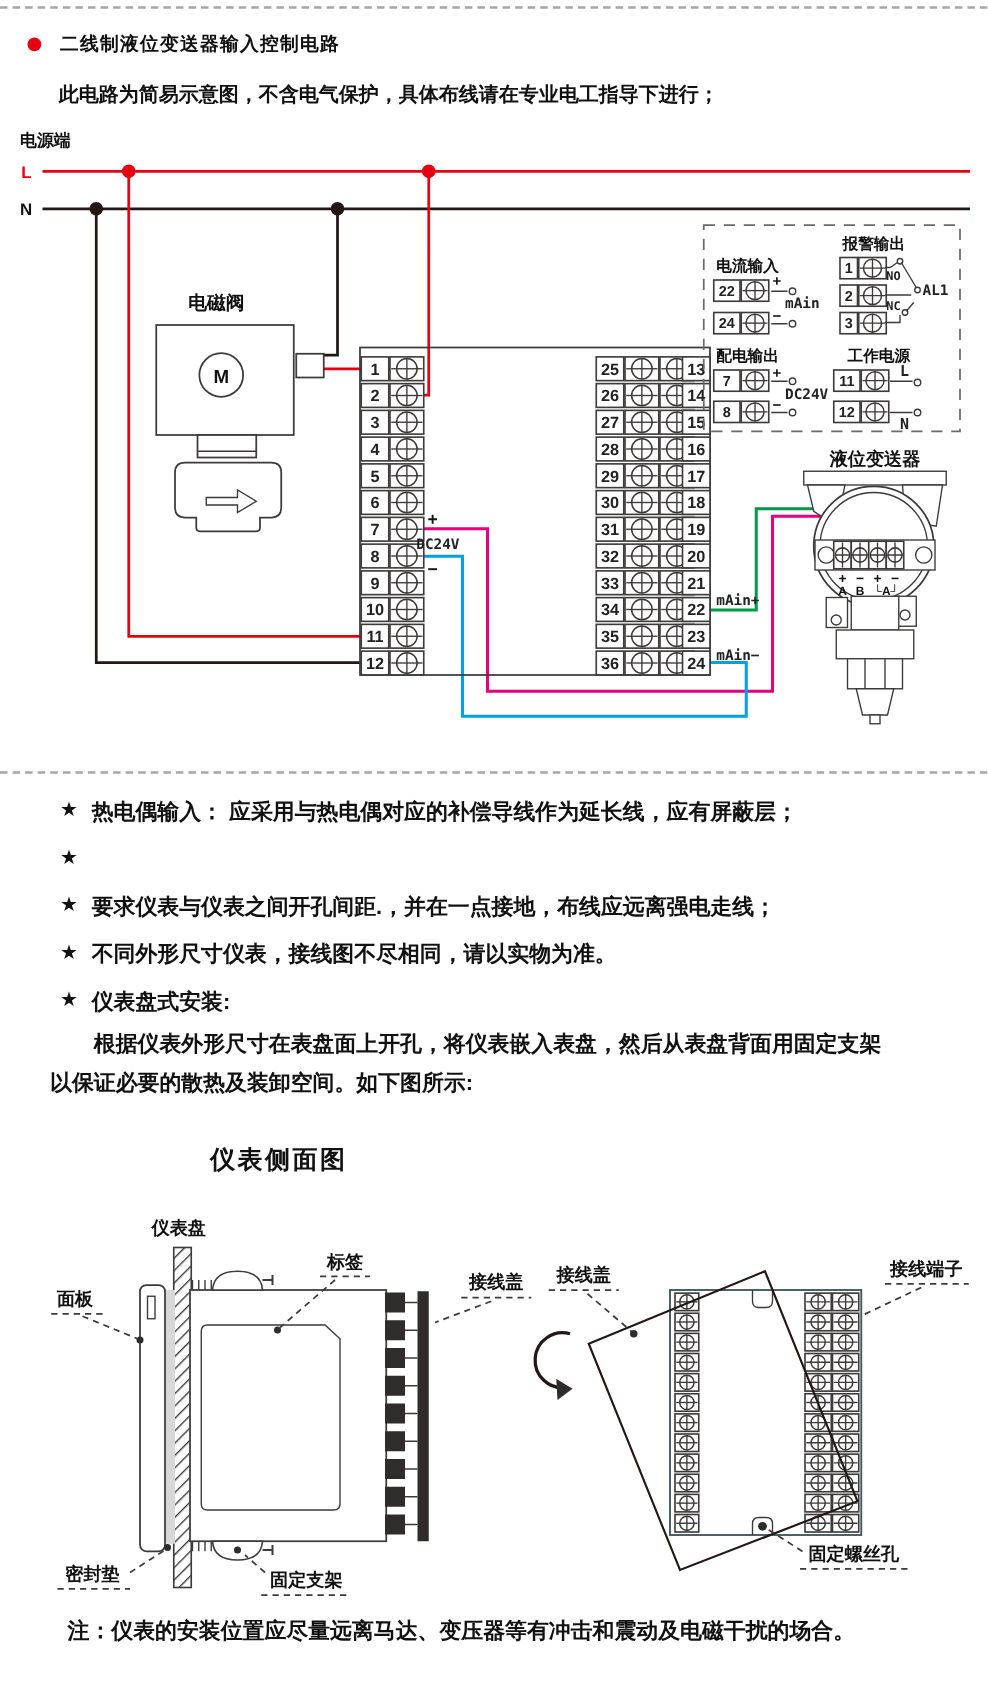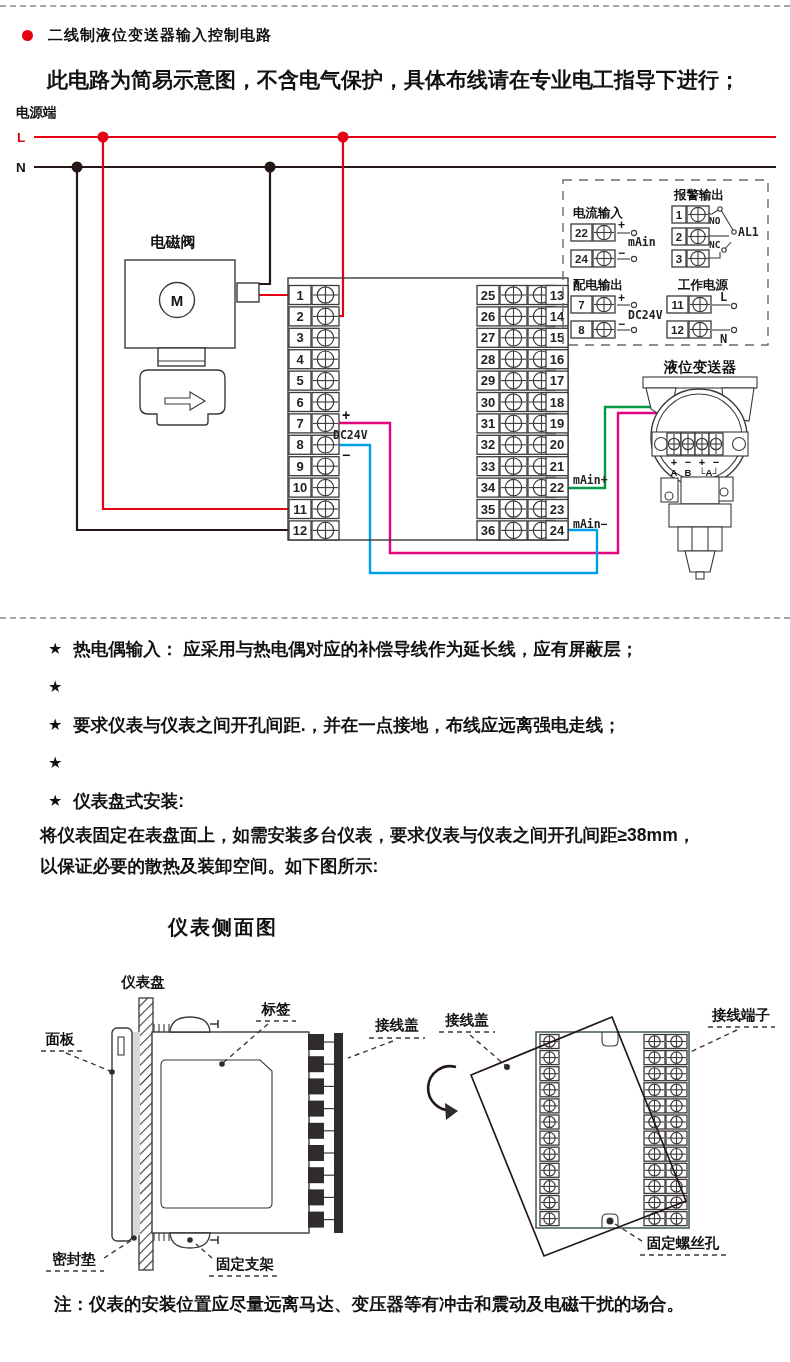--- a/index.html
+++ b/index.html
@@ -4,21 +4,21 @@
 <style>
   html,body{margin:0;padding:0;background:#fff;}
   body{width:790px;height:1362px;position:relative;overflow:hidden;
        font-family:"Liberation Sans","DejaVu Sans",sans-serif;color:#111;}
   .sep{position:absolute;left:0;width:790px;border-top:2px dashed #a6a6a6;height:0;}
   #sep-top{top:5px;}
   #sep-mid{top:617px;}
   .title-row{position:absolute;top:26px;left:22px;display:flex;align-items:center;}
   .bullet{width:11px;height:11px;border-radius:50%;background:#e60012;margin-right:15px;flex:0 0 auto;}
   .title{font-size:15px;font-weight:700;letter-spacing:1px;}
-  .subtitle{position:absolute;top:66px;left:47px;font-size:21px;font-weight:700;}
+  .subtitle{position:absolute;top:66px;left:47px;font-size:16px;font-weight:700;}
   #wiring-wrap{position:absolute;top:100px;left:0;}
   #install-wrap{position:absolute;top:953px;left:4px;}
   .notes{position:absolute;top:637px;left:48px;width:730px;}
   .note-item{display:flex;margin-bottom:14px;font-size:17.5px;font-weight:700;line-height:24px;}
   .note-item .star{margin-right:11px;font-size:16px;flex:0 0 auto;}
   .para{position:absolute;top:820px;left:40px;width:750px;font-size:17.5px;font-weight:700;line-height:31px;}
   .para .l1{text-indent:35px;}
   .side-heading{position:absolute;top:914px;left:168px;font-family:"DejaVu Serif","Liberation Serif",serif;
      font-size:20px;font-weight:700;letter-spacing:2px;}
   .bottom-note{position:absolute;top:1292px;left:54px;width:736px;font-size:17.5px;font-weight:700;}
@@ -655,29 +655,30 @@
     </div>
     <div class="note-item">
       <span class="star">★</span>
     </div>
     <div class="note-item">
       <span class="star">★</span>
       <span>要求仪表与仪表之间开孔间距.，并在一点接地，布线应远离强电走线；</span>
     </div>
     <div class="note-item">
       <span class="star">★</span>
+      <span>不同外形尺寸仪表，接线图不尽相同，请以实物为准。</span>
     </div>
     <div class="note-item">
       <span class="star">★</span>
       <span>仪表盘式安装:</span>
     </div>
   </div>
 
 <div class="para">
-  <div>将仪表固定在表盘面上，如需安装多台仪表，要求仪表与仪表之间开孔间距≥38mm，</div>
+  <div class="l1">根据仪表外形尺寸在表盘面上开孔，将仪表嵌入表盘，然后从表盘背面用固定支架</div>
   <div>以保证必要的散热及装卸空间。如下图所示:</div>
 </div>
 
 <div class="side-heading">仪表侧面图</div>
 
 <div id="install-wrap">
 <svg width="790" height="335" viewBox="0 0 790 335">
   <defs>
     <pattern id="hatch" width="7" height="7" patternTransform="rotate(45)" patternUnits="userSpaceOnUse">
       <rect width="7" height="7" fill="#fff"></rect>

